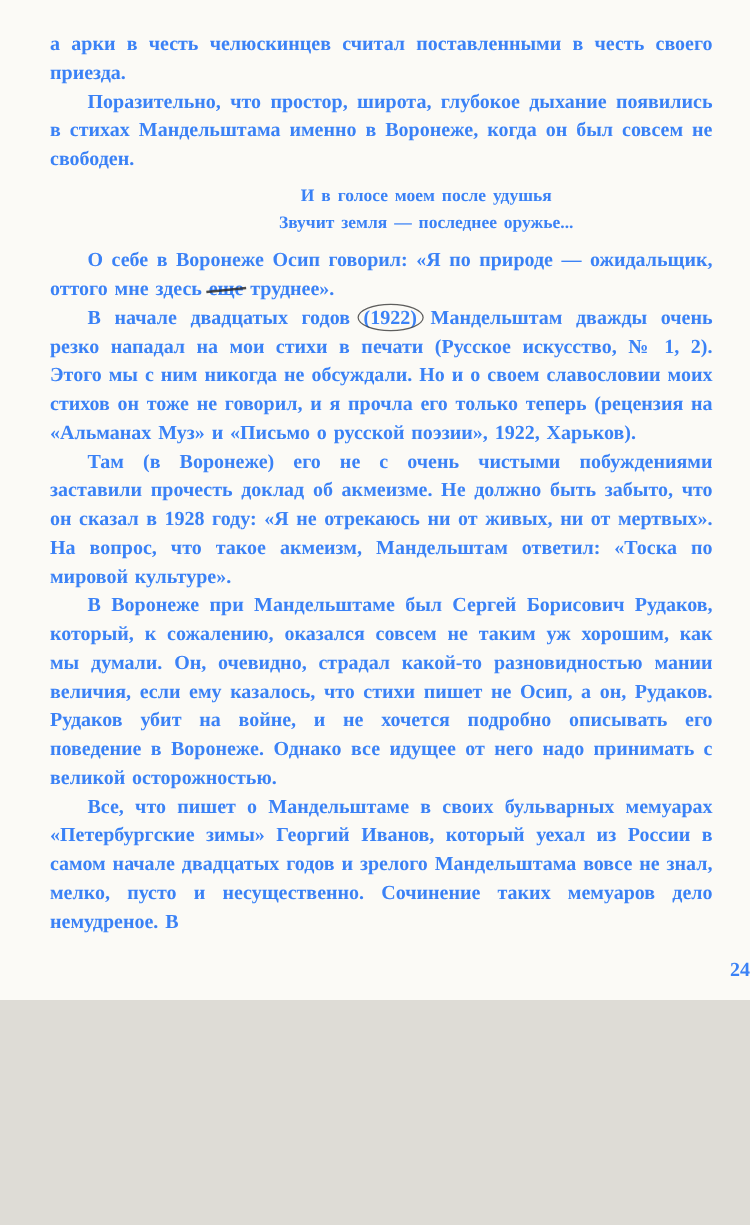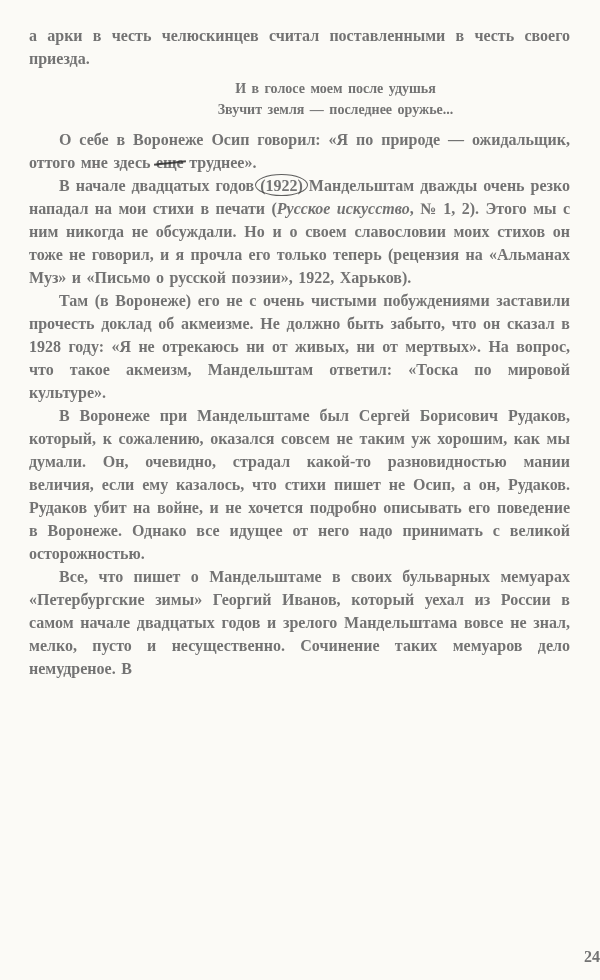--- a/index.html
+++ b/index.html
@@ -3,49 +3,49 @@
 <meta charset="utf-8">
 <style>
   html, body {
     margin: 0;
     padding: 0;
     background: #dedcd6;
   }
   .page {
     position: relative;
     width: 600px;
-    height: 980px;
+    height: 800px;
     margin: 0 auto;
     box-sizing: border-box;
     background: #fbfaf6;
-    color: #737373;
+    color: #3b82f6;
     font-family: "Liberation Serif", "DejaVu Serif", serif;
     font-weight: bold;
-    padding: 24px 30px 0 29px;
+    padding: 24px 30px 0 40px;
     overflow: hidden;
     hyphens: auto;
   }
   .para {
     margin: 0;
     text-align: justify;
     font-size: 16px;
     line-height: 23px;
     text-indent: 30px;
     word-spacing: 1.5px;
   }
   .para.no-indent { text-indent: 0; }
   .verse {
     margin: 8px 0 8px 72px;
     font-size: 14px;
     line-height: 21px;
     white-space: pre-line;
     text-align: center;
     word-spacing: 2px;
   }
-  .italic { font-style: italic; }
+  .italic { }
   .pen-circle {
     position: relative;
     white-space: nowrap;
   }
   .pen-circle::after {
     content: "";
     position: absolute;
     left: -5px;
     right: -5px;
     top: -3px;
@@ -77,20 +77,21 @@
   }
 </style>
 </head>
 <body>
 
 <div class="page">
 
   <p class="para no-indent">а арки в честь челюскинцев считал поставленными в честь своего приезда.</p>
 
 
+  <p class="para">Поразительно, что простор, широта, глубокое дыхание появились в стихах Мандельштама именно в Воронеже, когда он был совсем не свободен.</p>
 
   <div class="verse">И в голосе моем после удушья
 Звучит земля — последнее оружье...</div>
 
 
 
   <p class="para"><span>О себе в Воронеже Осип говорил: «Я по природе — ожидальщик, оттого мне здесь </span><span class="pen-strike">еще</span><span> труднее».</span></p>
 
   <p class="para"><span>В начале двадцатых годов </span><span class="pen-circle">(1922)</span><span> Мандельштам дважды очень резко нападал на мои стихи в печати (</span><span class="italic">Русское искусство</span><span>, № 1, 2). Этого мы с ним никогда не обсуждали. Но и о своем славословии моих стихов он тоже не говорил, и я прочла его только теперь (рецензия на «Альманах Муз» и «Письмо о русской поэзии», 1922, Харьков).</span></p>
 

